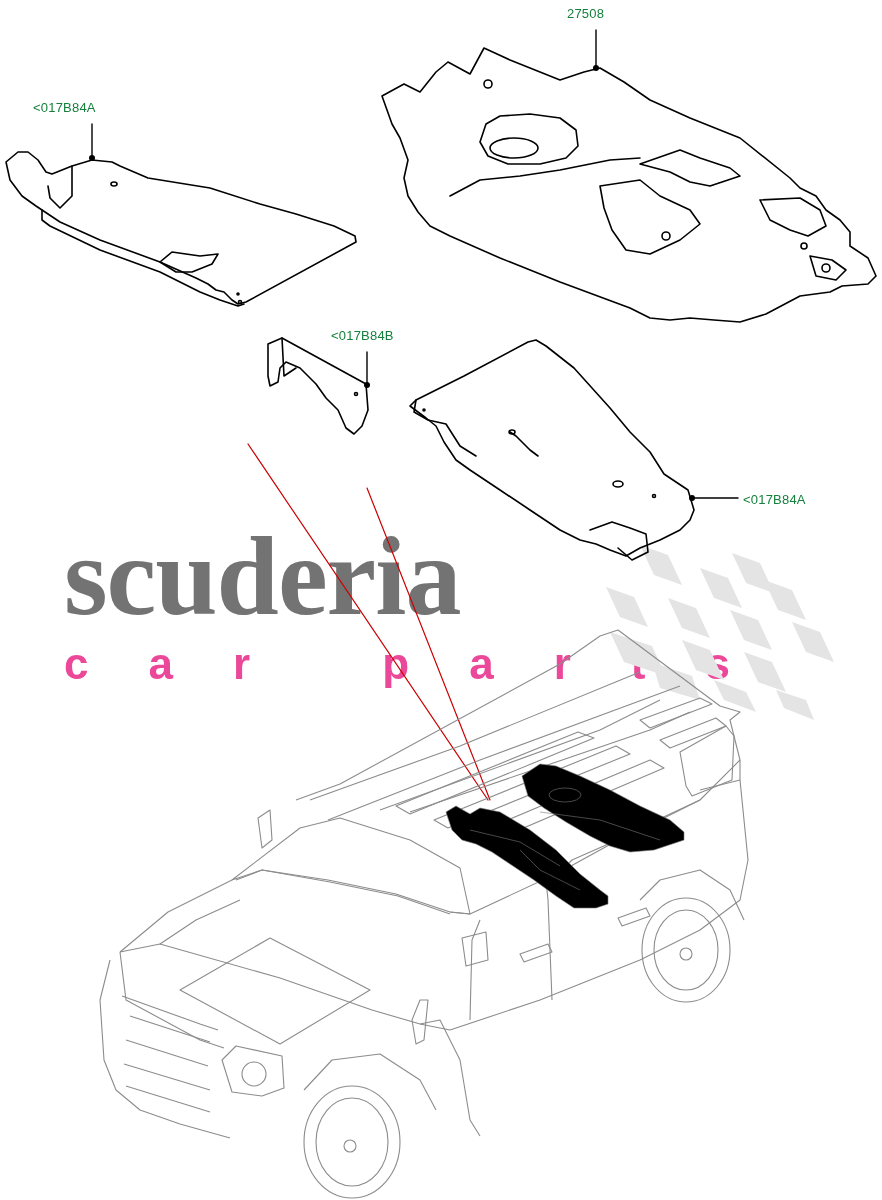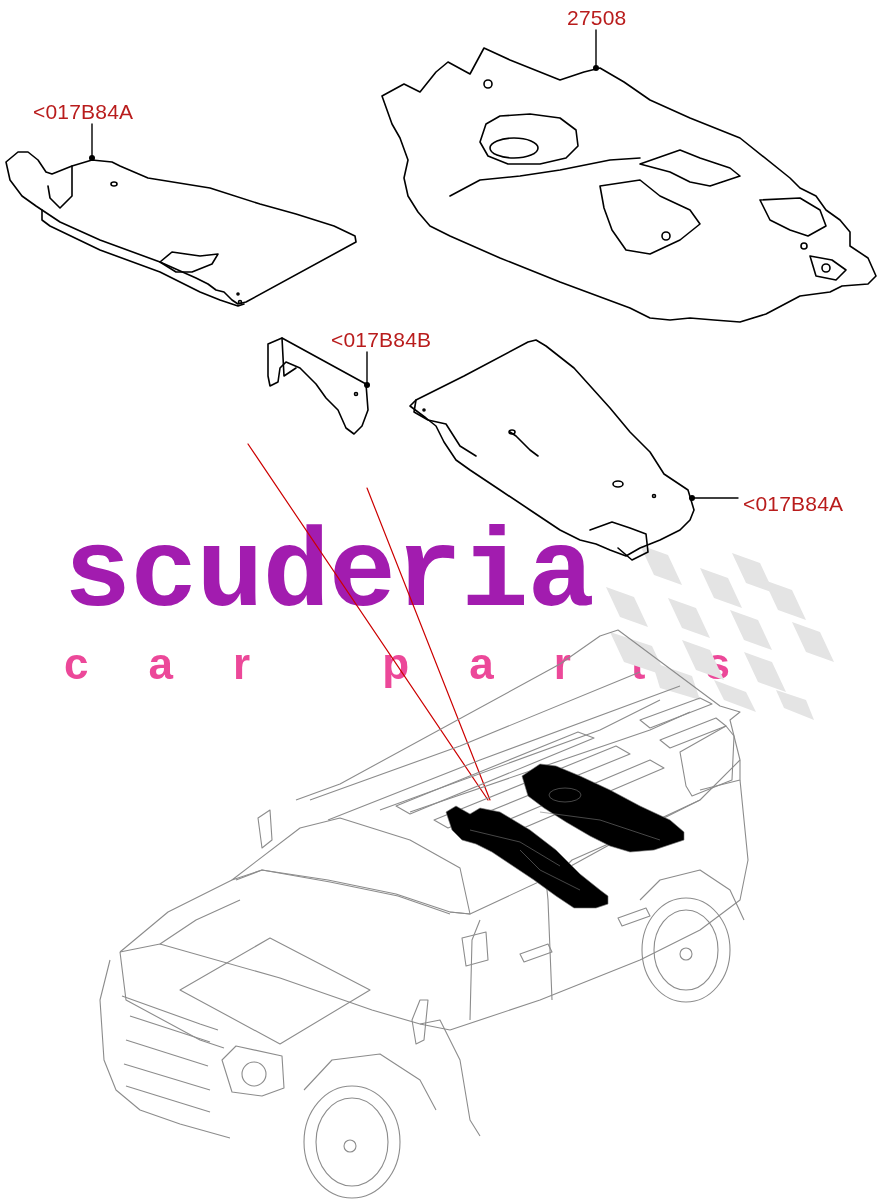--- a/index.html
+++ b/index.html
@@ -1,19 +1,19 @@
 <!DOCTYPE html>
 <html><head>
 <meta charset="utf-8">
 <style>
   html, body { margin:0; padding:0; background:#ffffff; }
   body { width:882px; height:1200px; position:relative; overflow:hidden; font-family:"Liberation Sans", sans-serif; }
   .layer { position:absolute; left:0; top:0; width:882px; height:1200px; }
-  .callout { position:absolute; color:#b91c1c; font-size:21px; font-family:"Liberation Sans", sans-serif; white-space:nowrap; letter-spacing:0.2px; }
-  .wm-main { position:absolute; left:64px; top:520px; font-size:112px; font-weight:bold; color:#a21caf; font-family:Liberation Mono, monospace; letter-spacing:-1px; line-height:1; }
+  .callout { position:absolute; color:#15803d; font-size:13px; font-family:"Liberation Sans", sans-serif; white-space:nowrap; letter-spacing:0.2px; }
+  .wm-main { position:absolute; left:64px; top:520px; font-size:112px; font-weight:bold; color:#737373; font-family:Liberation Serif, serif; letter-spacing:-1px; line-height:1; }
   .wm-sub { position:absolute; left:64px; top:642px; font-size:44px; font-weight:bold; color:#ec4899; font-family:"Liberation Sans", sans-serif; letter-spacing:60px; line-height:1; }
 </style>
 </head>
 <body>
 
 <div class="wm-main">scuderia</div>
 <div class="wm-sub">car parts</div>
 
 <svg class="layer" viewBox="0 0 882 1200">
   <g fill="#e4e4e4">

